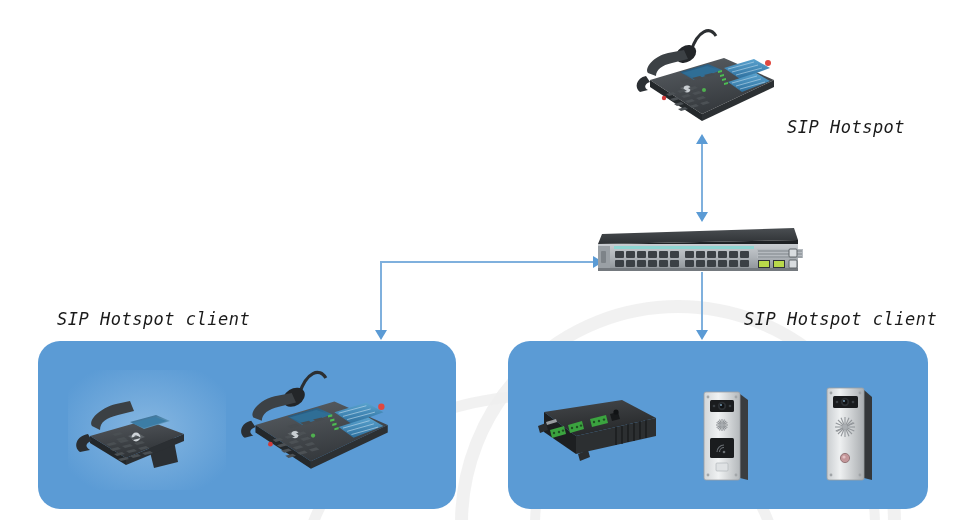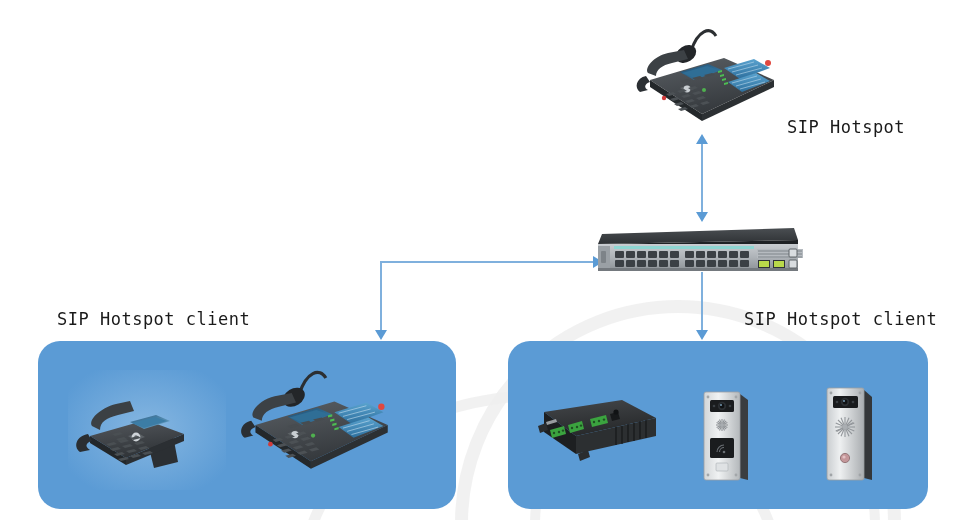--- a/index.html
+++ b/index.html
@@ -28,20 +28,21 @@
   #wm2 { left: 530px; top: 350px; width: 330px; height: 330px; border-width: 10px; }
   #wm3 { left: 300px; top: 390px; width: 460px; height: 330px; border-width: 11px; }
 
   
   .label {
     position: absolute;
     color: #1a1a1a;
     font-size: 17px;
     letter-spacing: .5px;
     white-space: nowrap;
+    font-style: italic;
   }
   #lbl-hotspot        { left: 787px; top: 117px; }
   #lbl-client-left    { left: 57px;  top: 309px; }
   #lbl-client-right   { left: 744px; top: 309px; }
 
   
   .conn {
     position: absolute;
     background: #7fb0dd;
   }

